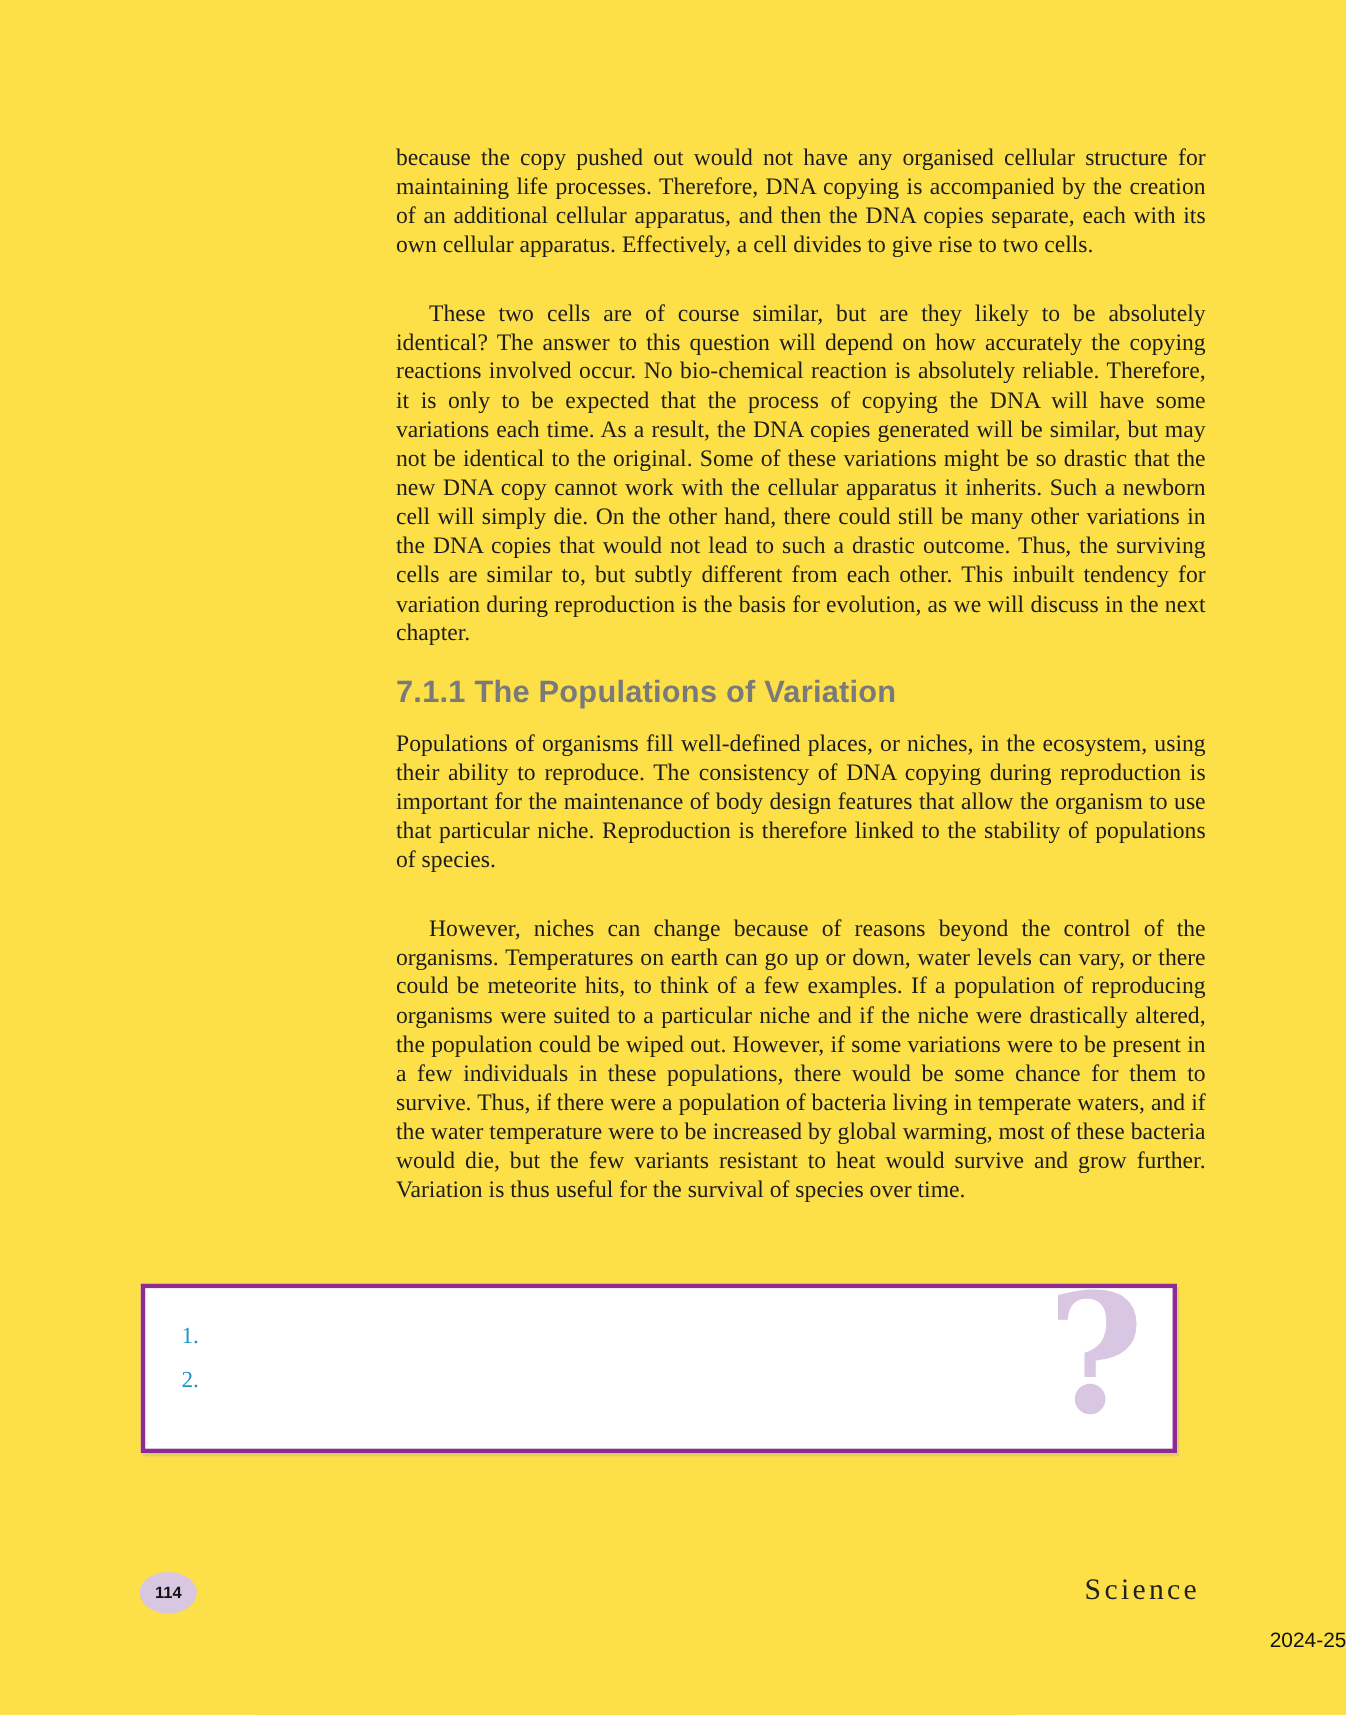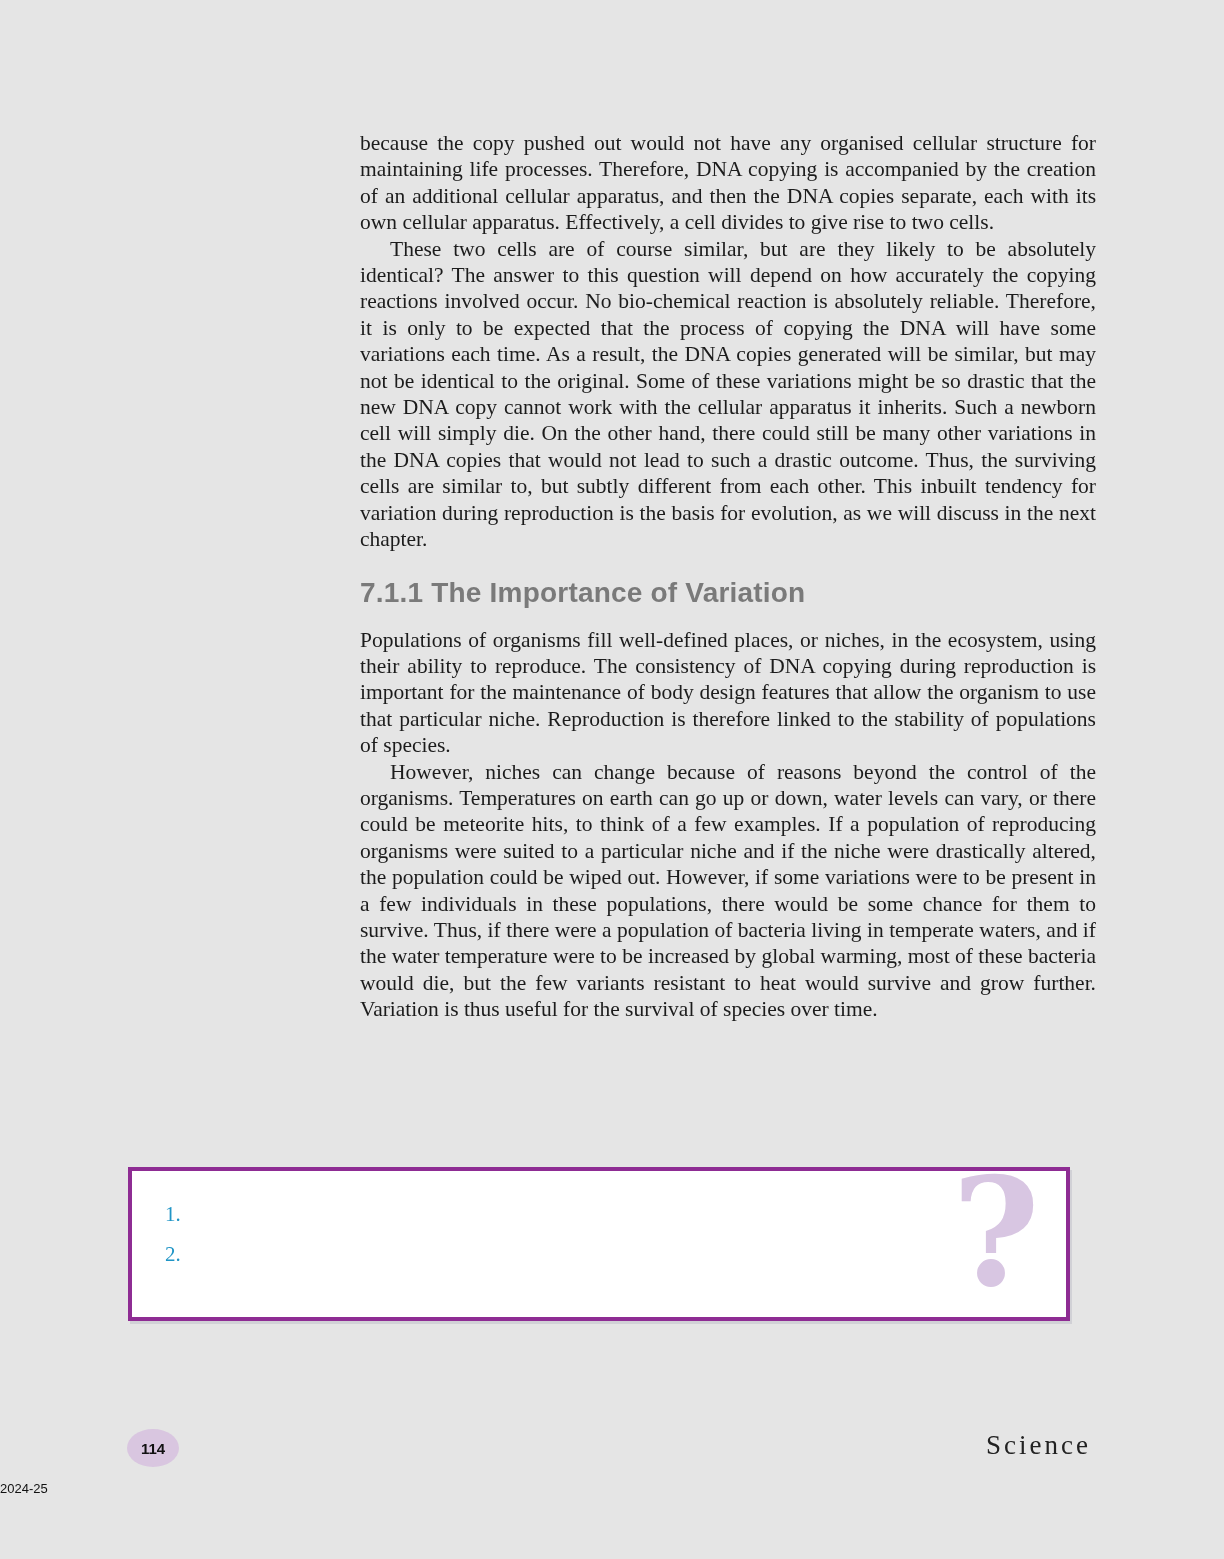--- a/index.html
+++ b/index.html
@@ -1,41 +1,41 @@
 <!DOCTYPE html>
 <html><head>
 <meta charset="utf-8">
 <style>
   html, body { margin: 0; padding: 0; background: #ffffff; }
   .page {
     position: relative;
     width: 1224px;
     height: 1559px;
-    background: #e5e5e5;
+    background: #fde047;
     font-family: "Liberation Serif", serif;
     color: #1c1c1c;
     overflow: hidden;
   }
 
   
   .content {
     position: absolute;
     left: 360px;
     top: 130px;
     width: 736px;
   }
   .content p {
     margin: 0;
     font-size: 21.5px;
     line-height: 26.4px;
     text-align: justify;
     text-justify: inter-word;
     color: #1c1c1c;
   }
-  .content p.indent { text-indent: 30px; }
+  .content p.indent { text-indent: 30px; margin-top: 36px; }
 
   .section-heading {
     margin: 24px 0 18px 0;
     font-family: "Liberation Sans", sans-serif;
     font-weight: bold;
     font-size: 28px;
     letter-spacing: 0.2px;
     color: #7a7a7a;
   }
 
@@ -126,36 +126,36 @@
     font-family: "Liberation Serif", serif;
     font-size: 27px;
     letter-spacing: 3px;
     color: #222222;
   }
   .session-label {
     position: absolute;
     left: 0;
     top: 1481px;
     width: 100%;
-    text-align: left;
+    text-align: right;
     font-family: "Liberation Sans", sans-serif;
-    font-size: 13px;
+    font-size: 19px;
     color: #111111;
   }
 </style>
 </head>
 <body>
 
 <div class="page">
 
   <div class="content">
     <p>because the copy pushed out would not have any organised cellular structure for maintaining life processes. Therefore, DNA copying is accompanied by the creation of an additional cellular apparatus, and then the DNA copies separate, each with its own cellular apparatus. Effectively, a cell divides to give rise to two cells.</p>
     <p class="indent">These two cells are of course similar, but are they likely to be absolutely identical? The answer to this question will depend on how accurately the copying reactions involved occur. No bio-chemical reaction is absolutely reliable. Therefore, it is only to be expected that the process of copying the DNA will have some variations each time. As a result, the DNA copies generated will be similar, but may not be identical to the original. Some of these variations might be so drastic that the new DNA copy cannot work with the cellular apparatus it inherits. Such a newborn cell will simply die. On the other hand, there could still be many other variations in the DNA copies that would not lead to such a drastic outcome. Thus, the surviving cells are similar to, but subtly different from each other. This inbuilt tendency for variation during reproduction is the basis for evolution, as we will discuss in the next chapter.</p>
 
-    <h3 class="section-heading">7.1.1 The Importance of Variation</h3>
+    <h3 class="section-heading">7.1.1 The Populations of Variation</h3>
 
     <p>Populations of organisms fill well-defined places, or niches, in the ecosystem, using their ability to reproduce. The consistency of DNA copying during reproduction is important for the maintenance of body design features that allow the organism to use that particular niche. Reproduction is therefore linked to the stability of populations of species.</p>
     <p class="indent">However, niches can change because of reasons beyond the control of the organisms. Temperatures on earth can go up or down, water levels can vary, or there could be meteorite hits, to think of a few examples. If a population of reproducing organisms were suited to a particular niche and if the niche were drastically altered, the population could be wiped out. However, if some variations were to be present in a few individuals in these populations, there would be some chance for them to survive. Thus, if there were a population of bacteria living in temperate waters, and if the water temperature were to be increased by global warming, most of these bacteria would die, but the few variants resistant to heat would survive and grow further. Variation is thus useful for the survival of species over time.</p>
   </div>
 
   <div class="qbox">
     <div class="qbox-body">
       <div class="q-item">
         <span class="q-number">1.</span>
       </div>

